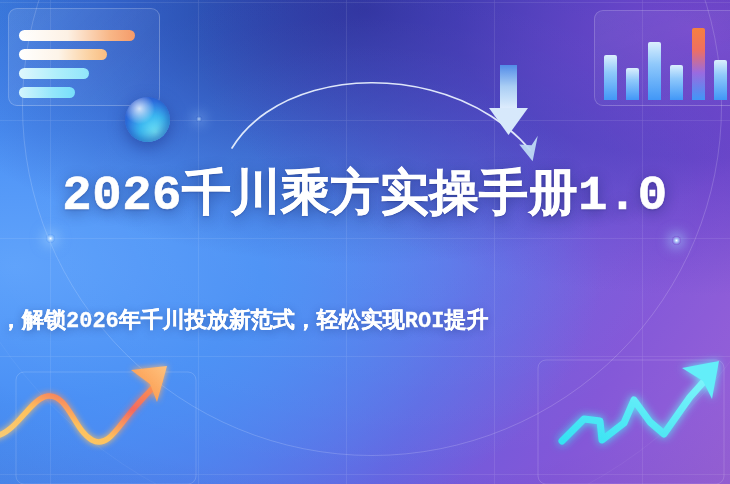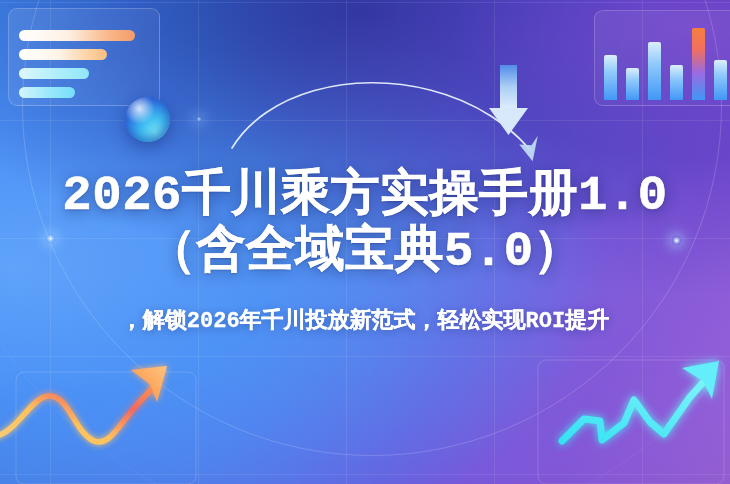--- a/index.html
+++ b/index.html
@@ -66,21 +66,21 @@
 
   
   .title-wrap{position:absolute;left:0;right:0;top:168px;text-align:center;}
   .title{
     font-size:49px;line-height:56px;font-weight:700;color:#ffffff;
     letter-spacing:.5px;white-space:nowrap;
     text-shadow:0 3px 14px rgba(15,30,95,.45), 0 1px 2px rgba(20,30,90,.35);
     -webkit-text-stroke:.6px #ffffff;
   }
   .subtitle{
-    position:absolute;left:0;right:0;top:305px;text-align:center;
+    position:absolute;left:0;right:0;top:305px;
     font-size:22px;font-weight:700;color:#ffffff;white-space:nowrap;
     text-shadow:0 2px 9px rgba(20,35,100,.40);
     -webkit-text-stroke:.3px #ffffff;
   }
 </style>
 </head>
 <body>
 
 <div class="banner">
 
@@ -168,18 +168,17 @@
     <g filter="url(#softGlowC)">
       <path d="M562,441 L584,419 L600,421 L602,440 L624,423 L634,400 L650,422 L664,434 L690,397 L707,378" fill="none" stroke="url(#cyanLine)" stroke-width="7" stroke-linecap="round" stroke-linejoin="round"></path>
       <path d="M682,368 L719,361 L712,399 L703,381 Z" fill="#63eef9"></path>
     </g>
   </svg>
 
   <div class="vignette"></div>
 
   <div class="title-wrap">
     <div class="title">2026千川乘方实操手册1.0</div>
-    <div class="title">（含全域宝典5.0）</div>
   </div>
 
   <div class="subtitle">，解锁2026年千川投放新范式，轻松实现ROI提升</div>
 
 </div>
 
 </body></html>

